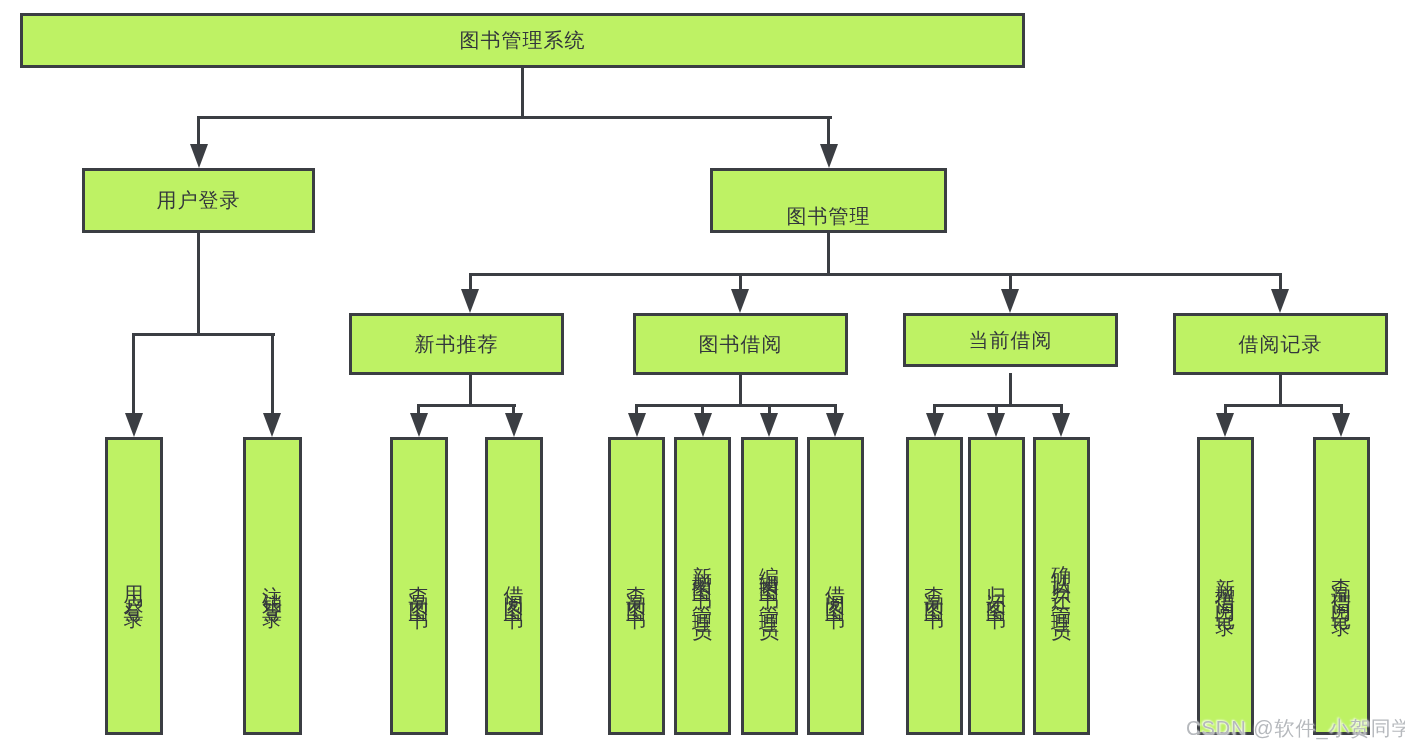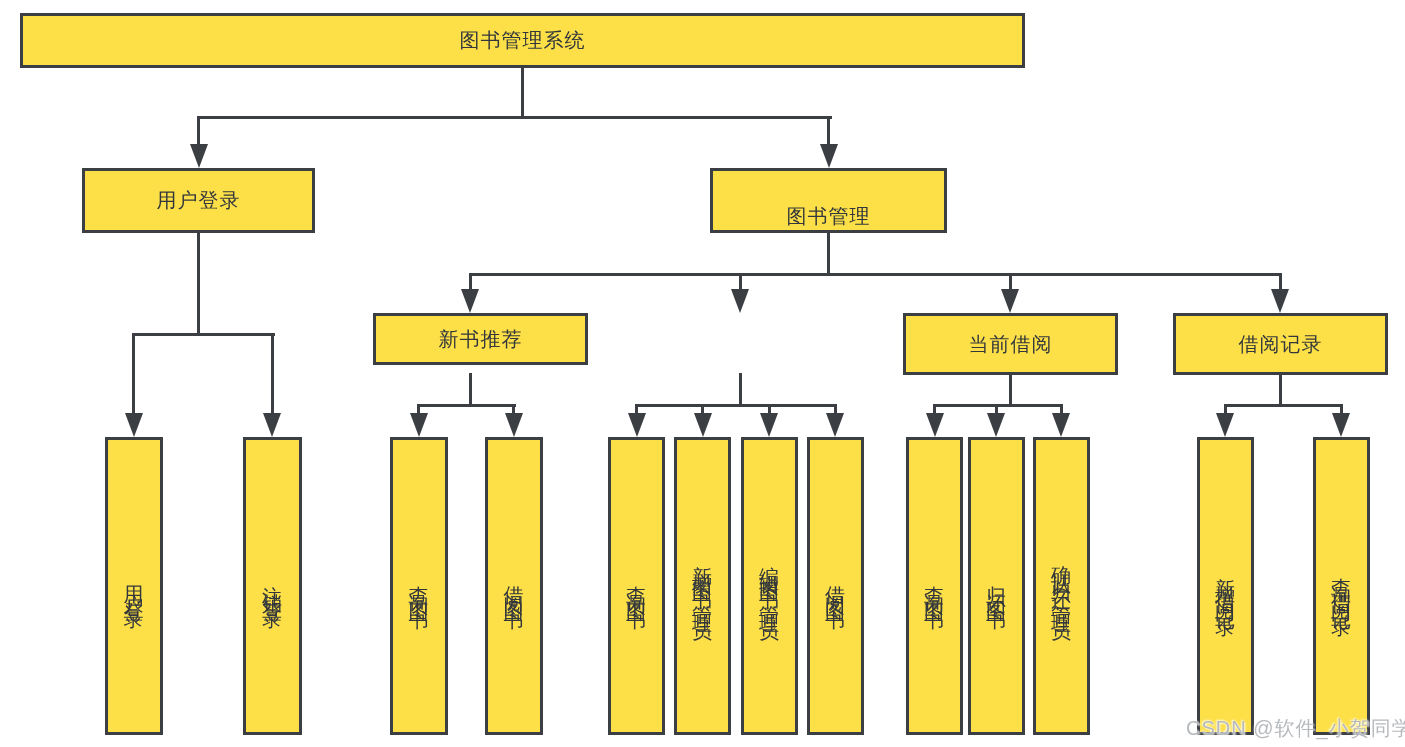--- a/index.html
+++ b/index.html
@@ -7,21 +7,21 @@
     position: relative;
     width: 1405px;
     height: 747px;
     background: #ffffff;
     overflow: hidden;
     font-family: "Liberation Sans", sans-serif;
   }
   .node {
     position: absolute;
     box-sizing: border-box;
-    background: #fde047;
+    background: #bef264;
     border: 3px solid #3b3e43;
     display: flex;
     align-items: center;
     justify-content: center;
     color: #33373c;
   }
   .hnode { font-size: 20px; letter-spacing: 1px; }
   .vnode .vtext {
     writing-mode: vertical-rl;
     text-orientation: mixed;
@@ -84,24 +84,27 @@
   <div class="line" style="left:469px; top:273px; width:813px; height:3px;"></div>
   <div class="line" style="left:469px; top:273px; width:3px; height:20px;"></div>
   <div class="arrow" style="left:461px; top:289px;"></div>
   <div class="line" style="left:739px; top:273px; width:3px; height:20px;"></div>
   <div class="arrow" style="left:731px; top:289px;"></div>
   <div class="line" style="left:1009px; top:273px; width:3px; height:20px;"></div>
   <div class="arrow" style="left:1001px; top:289px;"></div>
   <div class="line" style="left:1279px; top:273px; width:3px; height:20px;"></div>
   <div class="arrow" style="left:1271px; top:289px;"></div>
 
-  <div class="node hnode" style="left:373px; top:313px; width:215px; height:52px;">
+  <div class="node hnode" style="left:349px; top:313px; width:215px; height:62px;">
     <span>新书推荐</span>
   </div>
-  <div class="node hnode" style="left:903px; top:313px; width:215px; height:62px;">
+  <div class="node hnode" style="left:633px; top:313px; width:215px; height:62px;">
+    <span>图书借阅</span>
+  </div>
+  <div class="node hnode" style="left:903px; top:313px; width:215px; height:54px;">
     <span>当前借阅</span>
   </div>
   <div class="node hnode" style="left:1173px; top:313px; width:215px; height:62px;">
     <span>借阅记录</span>
   </div>
 
   <div class="line" style="left:469px; top:373px; width:3px; height:34px;"></div>
   <div class="line" style="left:417px; top:404px; width:99px; height:3px;"></div>
   <div class="line" style="left:417px; top:404px; width:3px; height:13px;"></div>
   <div class="arrow" style="left:410px; top:413px;"></div>

